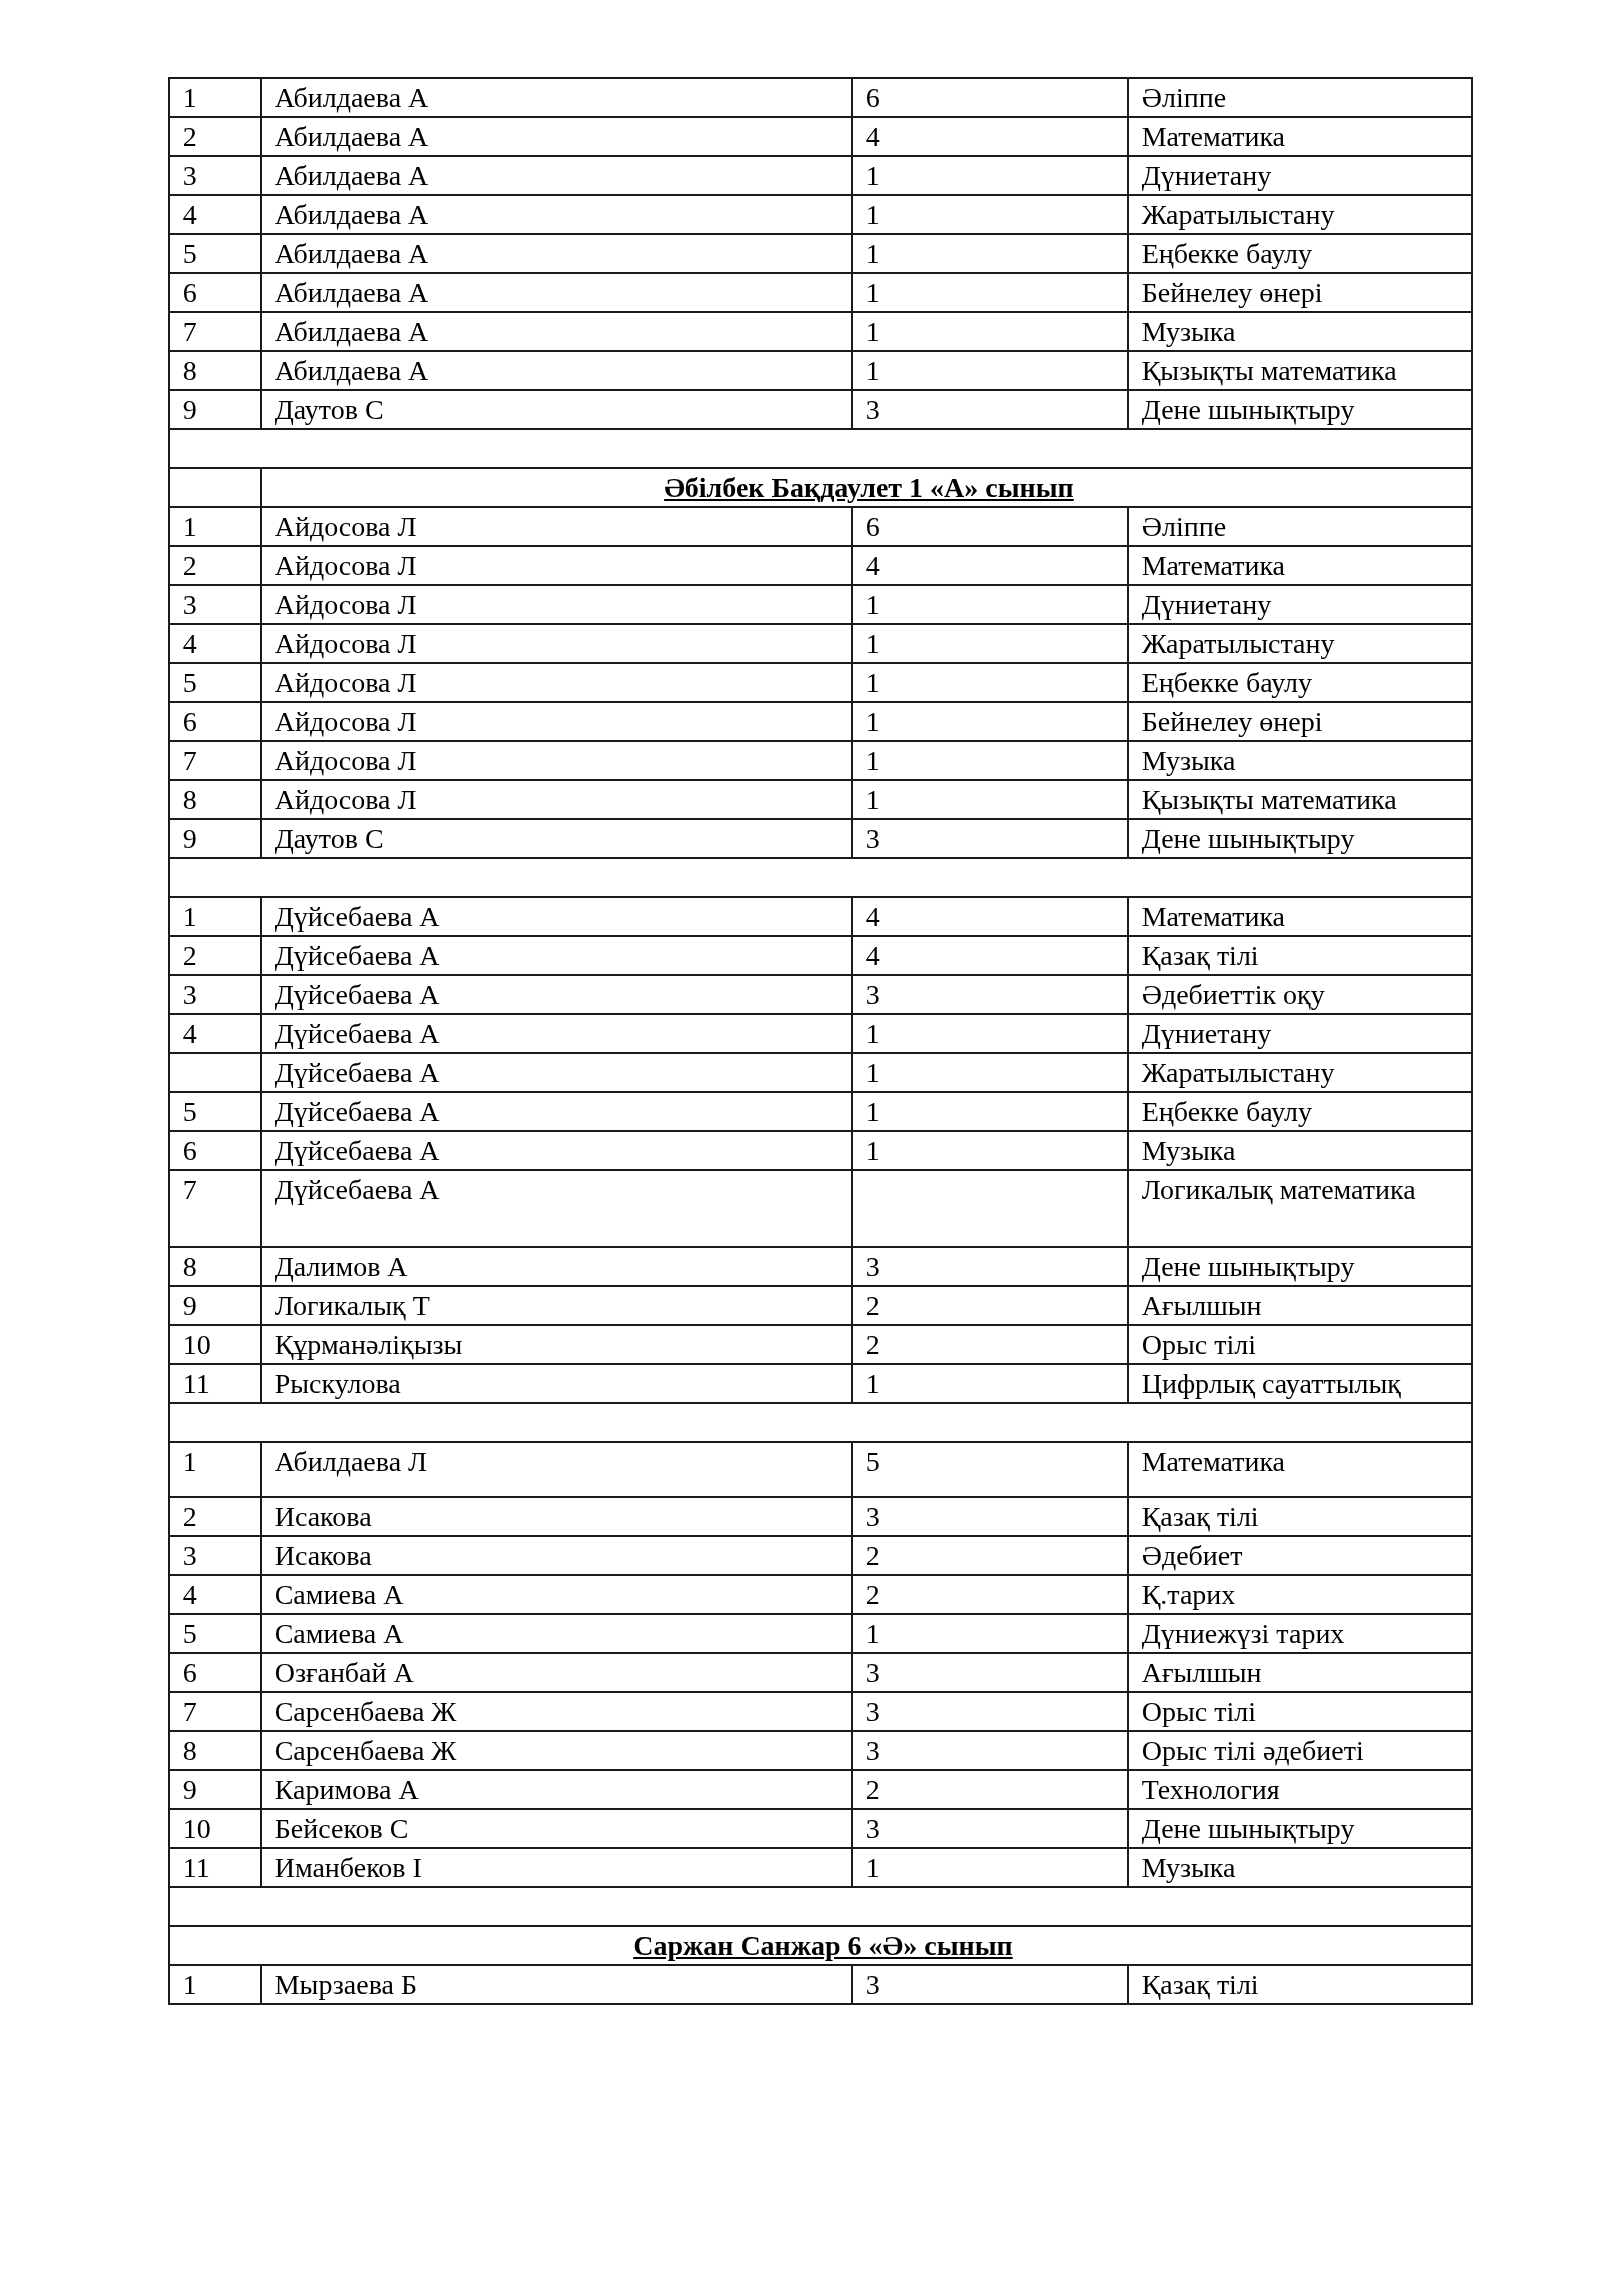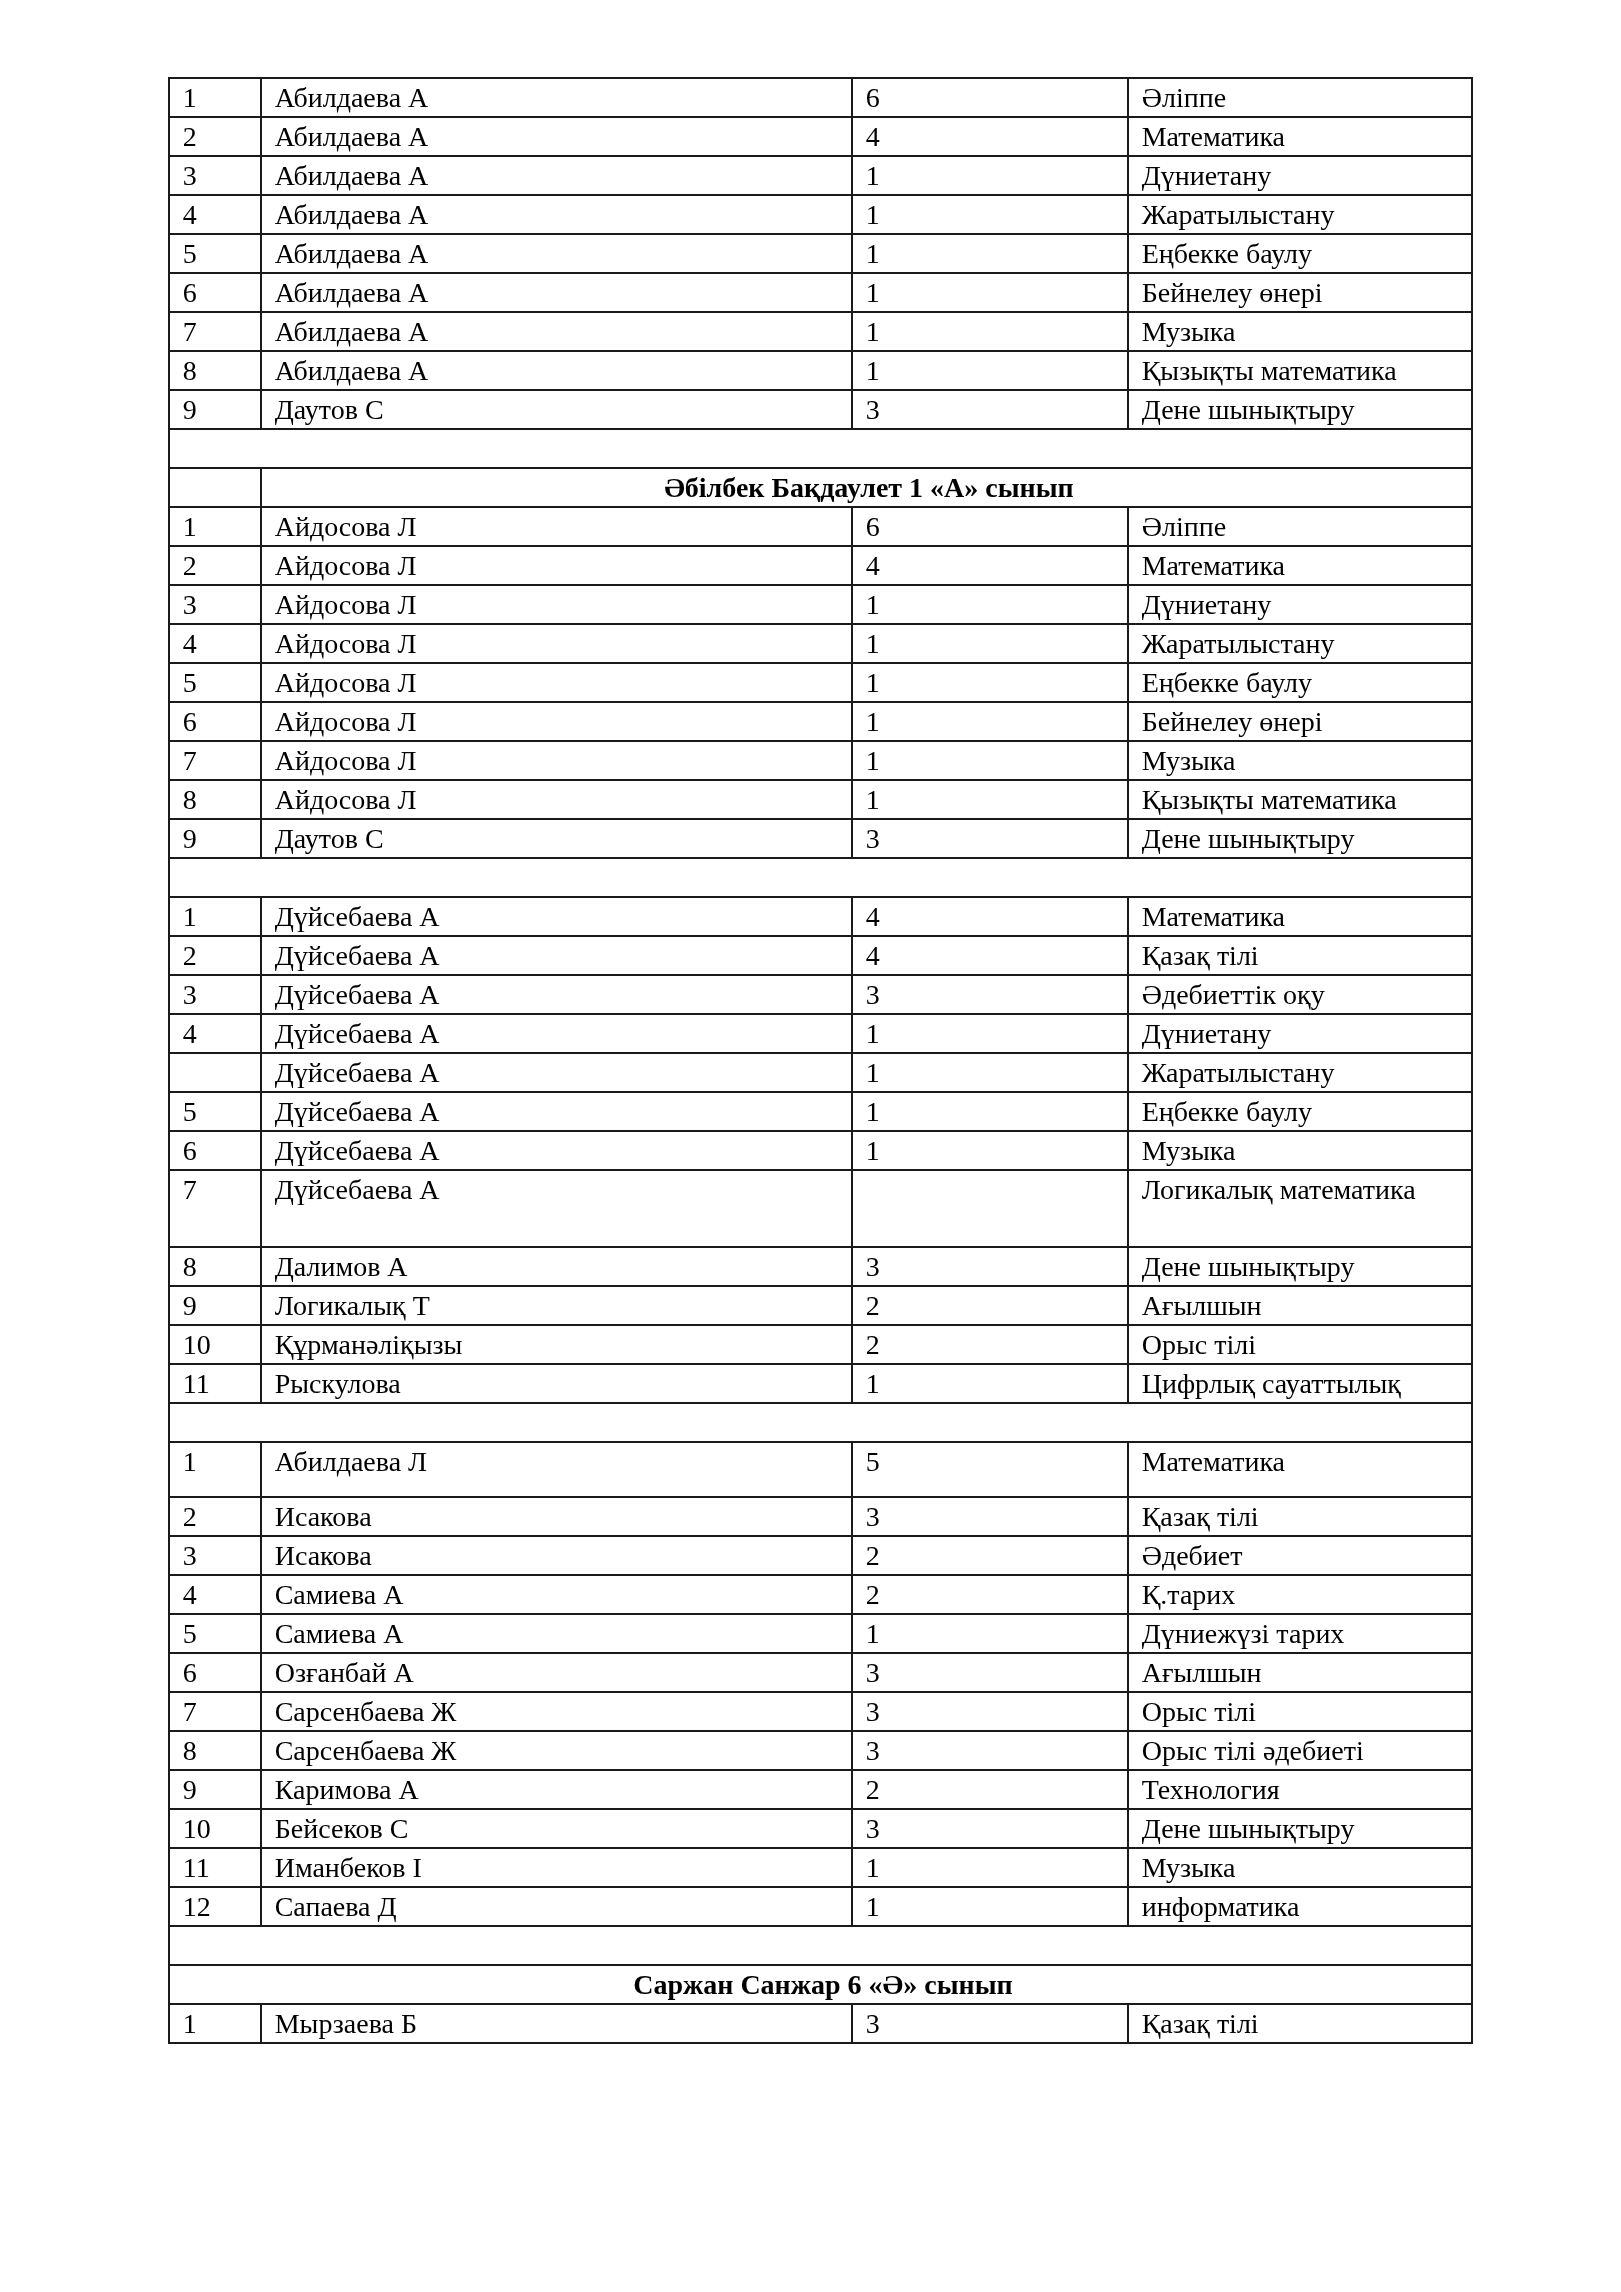--- a/index.html
+++ b/index.html
@@ -18,21 +18,21 @@
   table.sched td {
     border: 2px solid #1a1a1a;
     height: 39px; box-sizing: border-box;
     padding: 0 7.8px 0 12.7px;
     vertical-align: top; line-height: 37px;
     white-space: nowrap; overflow: hidden;
   }
   table.sched td.wrap { white-space: normal; line-height: 38px; }
   table.sched tr.tall td { height: 55px; }
   table.sched tr.double td { height: 77px; }
-  table.sched td.hdr { text-align: center; font-weight: bold; white-space: pre; }
+  table.sched td.hdr { text-align: center; font-weight: bold; white-space: pre; text-decoration: underline; }
 </style>
 </head>
 <body>
 
 <div class="page">
 <table class="sched">
   <colgroup>
     <col class="c-no">
         <col class="c-teacher">
         <col class="c-hours">
@@ -296,26 +296,20 @@
           <td>3</td>
           <td>Дене шынықтыру</td>
         </tr>
     <tr>
           <td>11</td>
           <td>Иманбеков І</td>
           <td>1</td>
           <td>Музыка</td>
         </tr>
     <tr>
-          <td>12</td>
-          <td>Сапаева Д</td>
-          <td>1</td>
-          <td>информатика</td>
-        </tr>
-    <tr>
           <td colspan="4"></td>
         </tr>
 
     <tr>
           <td colspan="4" class="hdr">Саржан Санжар 6 «Ә» сынып</td>
         </tr>
     <tr>
           <td>1</td>
           <td>Мырзаева Б</td>
           <td>3</td>

